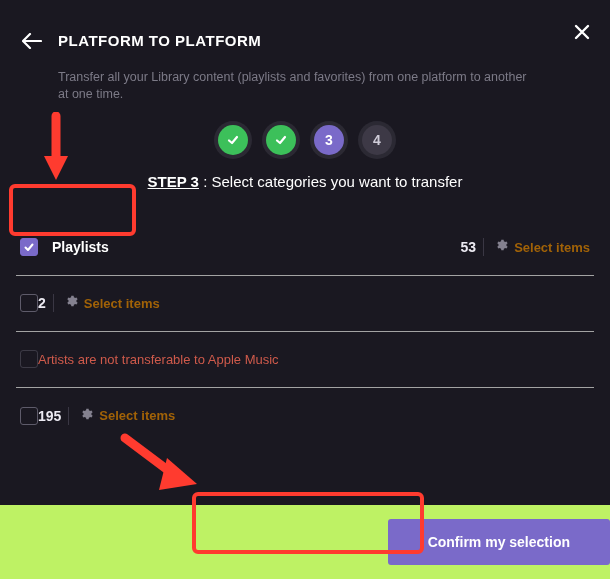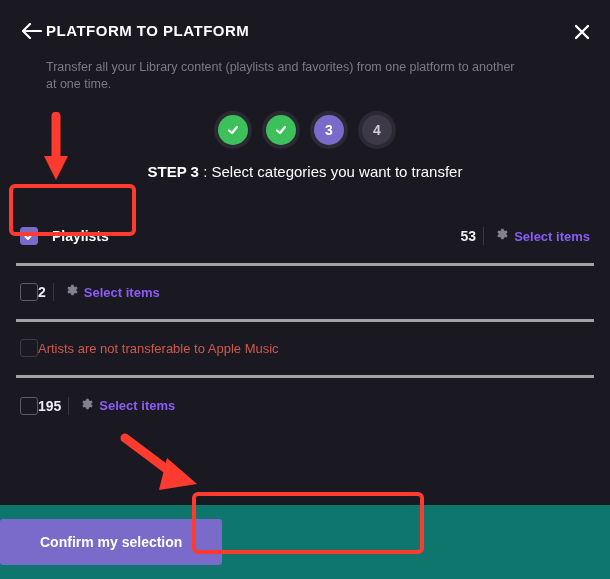--- a/index.html
+++ b/index.html
@@ -6,24 +6,24 @@
     body {
       width: 610px;
       height: 579px;
       background: #1a1821;
       font-family: -apple-system, BlinkMacSystemFont, "Segoe UI", Arial, sans-serif;
       color: #fff;
       overflow: hidden;
       position: relative;
     }
     .header {
-      padding: 22px 22px 14px 22px;
+      padding: 32px 22px 14px 22px;
       display: flex;
       align-items: flex-start;
-      gap: 4px;
+      gap: 16px;
       position: relative;
     }
     .back-icon {
       flex: 0 0 auto;
       margin-top: 1px;
     }
     .header-text { flex: 1; }
     .header-title {
       font-size: 15px;
       font-weight: 700;
@@ -71,27 +71,27 @@
       align-items: center;
       justify-content: center;
     }
     .step-label {
       text-align: center;
       font-size: 15px;
       font-weight: 500;
       margin-top: 14px;
       color: #fff;
     }
-    .step-label .num { font-weight: 700; }
+    .step-label .num { font-weight: 700; text-decoration: underline; }
     .list { margin-top: 30px; padding: 0 16px; }
     .row {
       display: flex;
       align-items: center;
       height: 56px;
-      border-bottom: 3px solid #a3a3a3;
+      border-bottom: 1px solid #a3a3a3;
       padding: 0 4px;
     }
     .row:last-child { border-bottom: none; }
     .cb {
       width: 18px;
       height: 18px;
       border: 1.5px solid #5e5b6a;
       border-radius: 3px;
       display: flex;
       align-items: center;
@@ -119,38 +119,38 @@
     .divider {
       width: 1px;
       height: 18px;
       background: #3a3744;
       margin-right: 10px;
     }
     .gear-icon { margin-right: 6px; }
     .select-items {
       font-size: 13px;
       font-weight: 600;
-      color: #8b5cf6;
+      color: #a16207;
     }
     .row-error {
       font-size: 13px;
       color: #cf5a4b;
       font-weight: 500;
       flex: 0 0 auto;
     }
     .footer {
       position: absolute;
       bottom: 0;
       left: 0;
       right: 0;
       height: 74px;
-      background: #0f766e;
-      display: flex;
-      align-items: center;
-      justify-content: flex-start;
+      background: #bef264;
+      display: flex;
+      align-items: center;
+      justify-content: flex-end;
     }
     .confirm-btn {
       background: #7a6ac9;
       color: #fff;
       border: none;
       font-size: 14px;
       font-weight: 700;
       padding: 15px 40px;
       border-radius: 3px;
       cursor: pointer;

